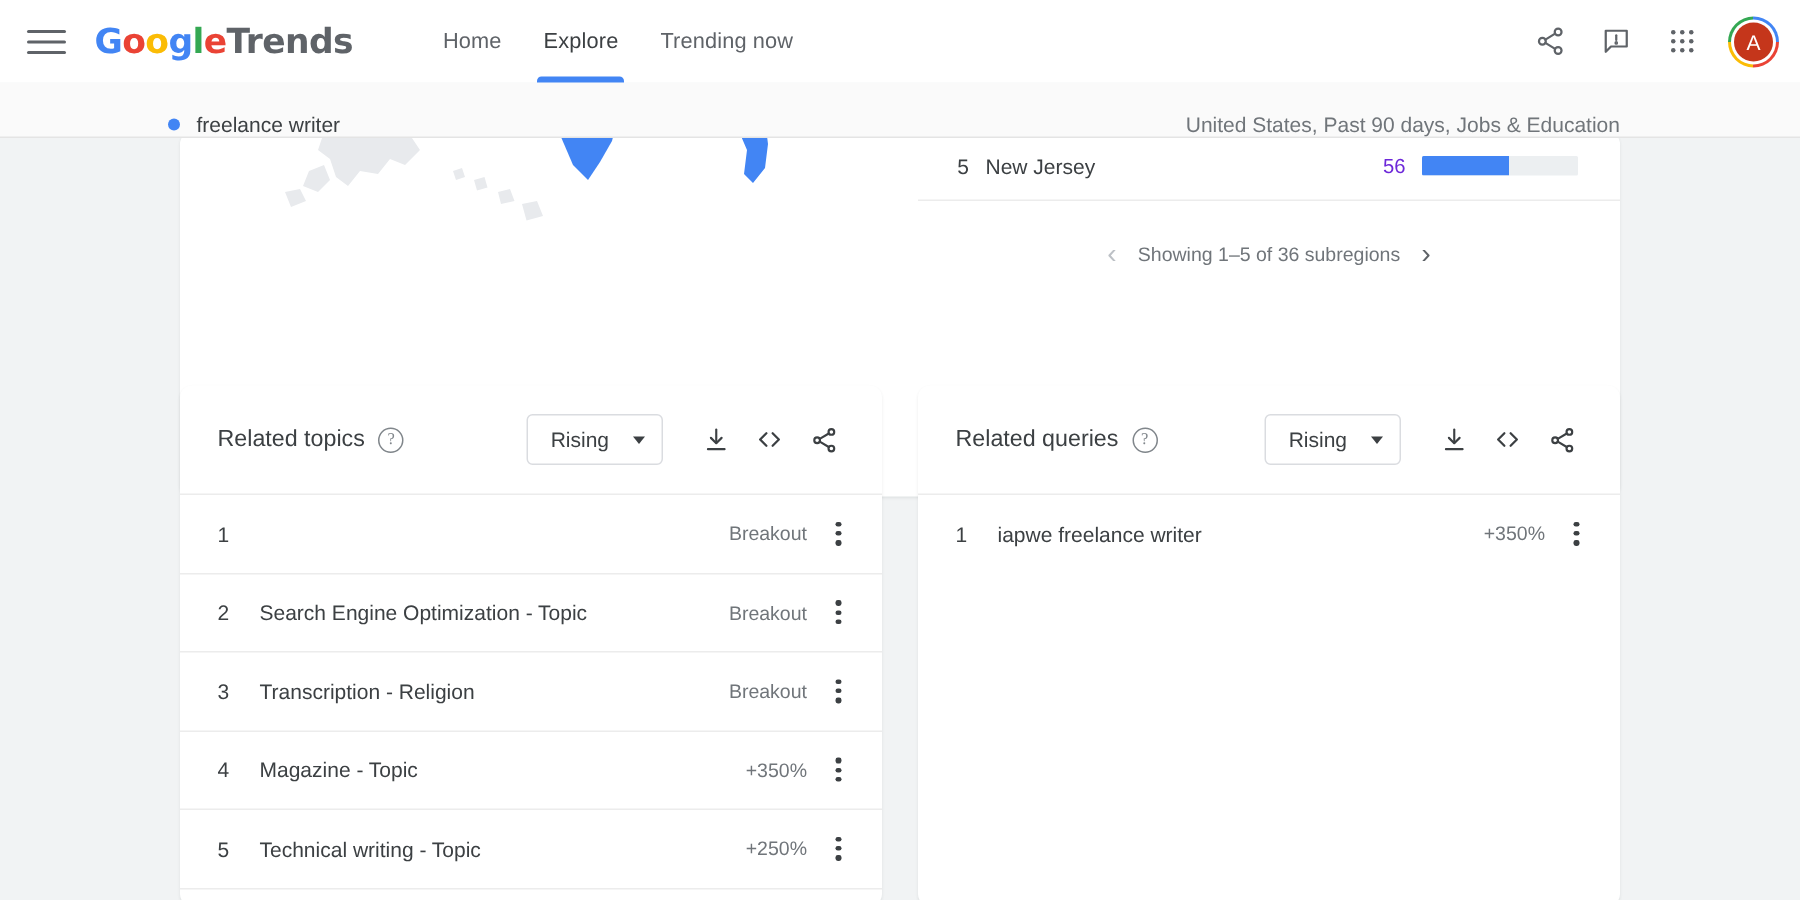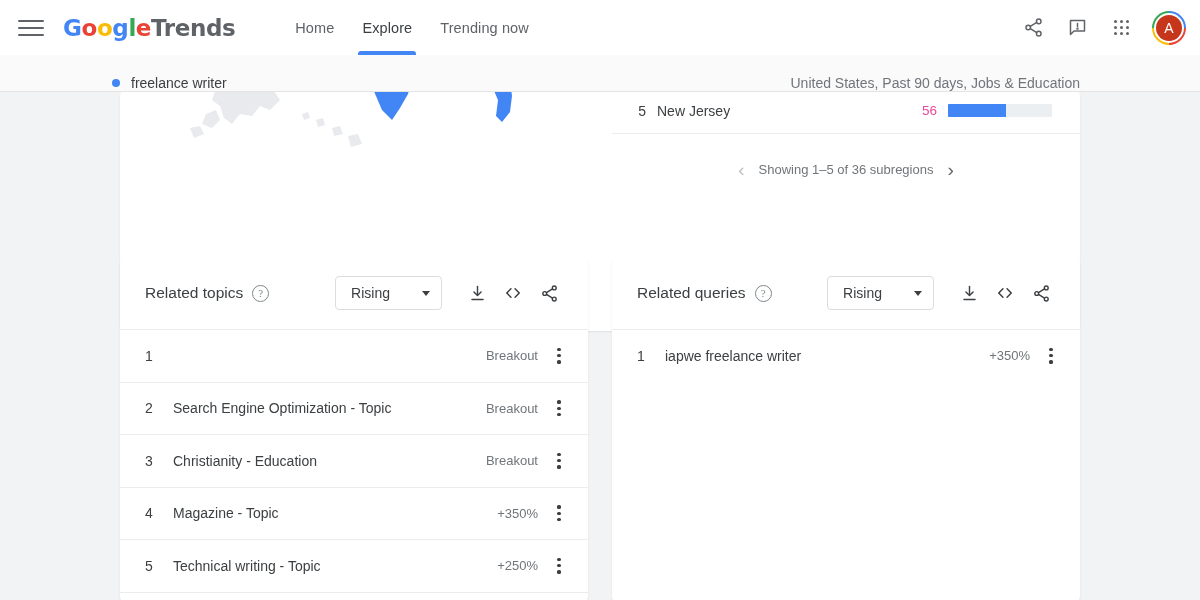--- a/index.html
+++ b/index.html
@@ -103,21 +103,21 @@
   .mapsvg { position: absolute; left: 0; top: -150px; }
 
   .regionlist { position: absolute; left: 492px; top: 0; width: 468px; }
   .region-row {
     display: flex; align-items: center; height: 46px;
     border-bottom: 1px solid #ececec;
     padding: 0 0 0 8px;
   }
   .region-rank { width: 26px; font-size: 14px; color: #3c4043; text-align: right; }
   .region-name { margin-left: 11px; font-size: 14px; color: #3c4043; }
-  .region-val { margin-left: auto; font-size: 13.5px; color: #ec4899; }
+  .region-val { margin-left: auto; font-size: 13.5px; color: #6d28d9; }
   .bar-track {
     width: 104px; height: 13px; background: #eceff1; margin-left: 11px; margin-right: 28px;
     border-radius: 1px; overflow: hidden;
   }
   .bar-fill { height: 100%; background: #4285f4; }
 
   .pager {
     display: flex; align-items: center; justify-content: center; gap: 14px;
     margin-top: 26px; font-size: 13px; color: #70757a;
   }
@@ -131,21 +131,21 @@
 
   .relhead { display: flex; align-items: center; height: 72px; padding: 0 22px 0 25px; }
   .reltitle { font-size: 15.5px; color: #3c4043; }
   .helpicon {
     width: 17px; height: 17px; border-radius: 50%; border: 1.4px solid #80868b;
     color: #80868b; font-size: 11px; display: flex; align-items: center; justify-content: center;
     margin-left: 9px; cursor: pointer; font-family: "Liberation Serif", serif;
   }
   .relctrls { margin-left: auto; display: flex; align-items: center; gap: 2px; }
   .select {
-    display: flex; align-items: center; gap: 32px;
+    display: flex; align-items: center; gap: 16px;
     border: 1px solid #dadce0; border-radius: 4px;
     height: 34px; padding: 0 11px 0 15px; cursor: pointer;
     font-size: 14px; color: #3c4043; margin-right: 16px;
   }
   .caret { width: 0; height: 0; border-left: 4.5px solid transparent; border-right: 4.5px solid transparent; border-top: 5.5px solid #3c4043; }
   .smallicon { width: 34px; height: 34px; display: flex; align-items: center; justify-content: center; cursor: pointer; color: #3c4043; }
 
   .rel-row {
     display: flex; align-items: center; height: 52.5px;
     border-top: 1px solid #ececec; padding: 0 14px 0 25px;
@@ -315,21 +315,21 @@
         <div class="rel-name">Search Engine Optimization - Topic</div>
         <div class="rel-val">Breakout</div>
         <div class="kebab">
             <i></i>
             <i></i>
             <i></i>
           </div>
       </div>
       <div class="rel-row">
         <div class="rel-rank">3</div>
-        <div class="rel-name">Christianity - Education</div>
+        <div class="rel-name">Transcription - Religion</div>
         <div class="rel-val">Breakout</div>
         <div class="kebab">
             <i></i>
             <i></i>
             <i></i>
           </div>
       </div>
       <div class="rel-row">
         <div class="rel-rank">4</div>
         <div class="rel-name">Magazine - Topic</div>

